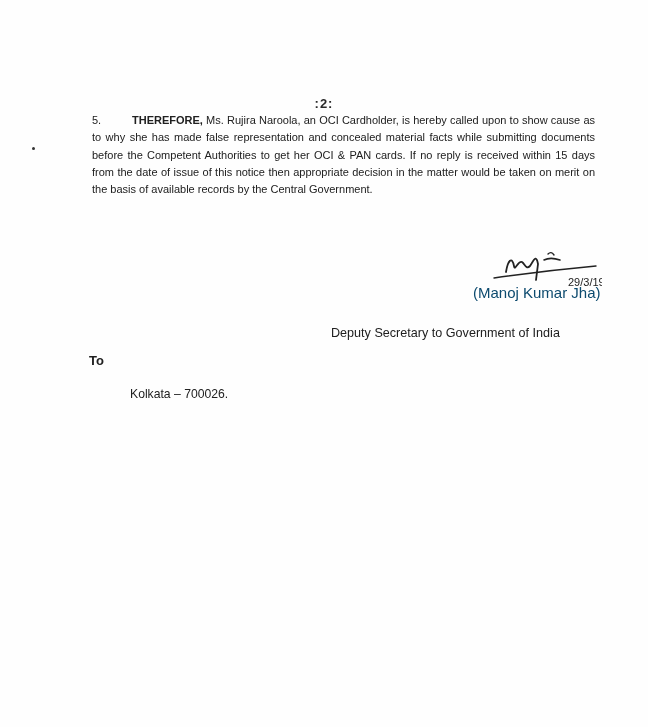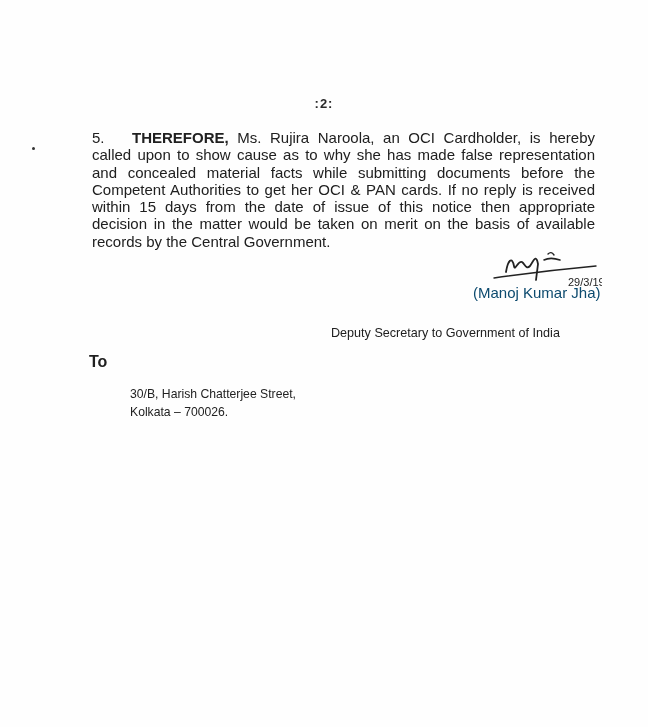--- a/index.html
+++ b/index.html
@@ -37,23 +37,23 @@
       left: 32px;
       top: 147px;
       width: 3px;
       height: 3px;
       background: #333;
       border-radius: 50%;
     }
     .paragraph {
       position: absolute;
       left: 92px;
-      top: 129px;
+      top: 112px;
       width: 503px;
-      font-size: 15px;
+      font-size: 11px;
       line-height: 17.3px;
       text-align: justify;
       color: #202020;
     }
     .para-num {
       display: inline-block;
       width: 40px;
     }
     .para-lead {
       font-weight: bold;
@@ -77,21 +77,21 @@
       left: 331px;
       top: 302px;
       font-size: 12.6px;
       color: #202020;
       margin-top: 24px;
     }
     .to-label {
       position: absolute;
       left: 89px;
       top: 353px;
-      font-size: 16px;
+      font-size: 13px;
       font-weight: bold;
       color: #202020;
     }
     .address {
       position: absolute;
       left: 130px;
       top: 386px;
       font-size: 12.2px;
       line-height: 17.5px;
       color: #222;
@@ -120,17 +120,16 @@
     <path d="M2 32 C 30 28, 60 24, 104 20" fill="none" stroke="#222" stroke-width="1.4" stroke-linecap="round"></path>
     <text x="76" y="40" font-size="11" fill="#222" font-family="Liberation Sans, sans-serif">29/3/19</text>
   </svg>
 
   <div class="signatory-name">(Manoj Kumar Jha)</div>
   <div class="signatory-title">Deputy Secretary to Government of India</div>
 
   <div class="to-label">To</div>
 
   <div class="address">
-    <div>30/B, Harish Chatterjee Street,</div>
     <div>Kolkata – 700026.</div>
   </div>
 
 </div>
 
 </body></html>

